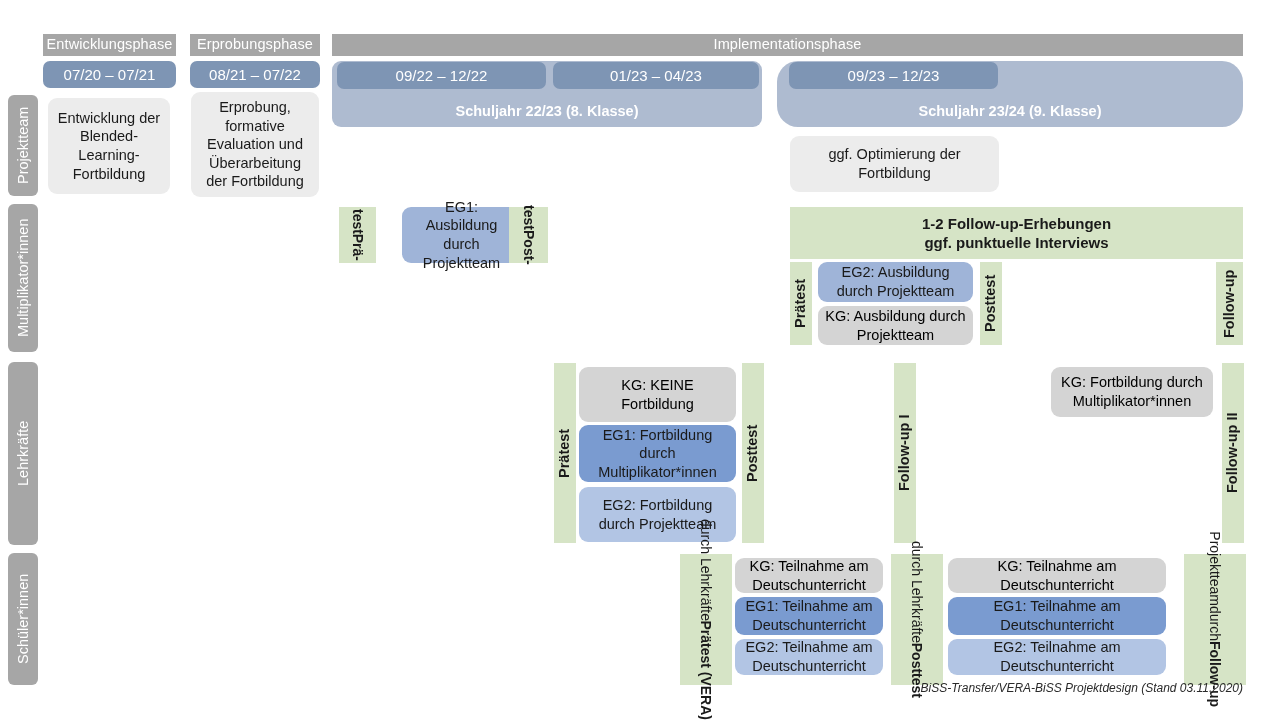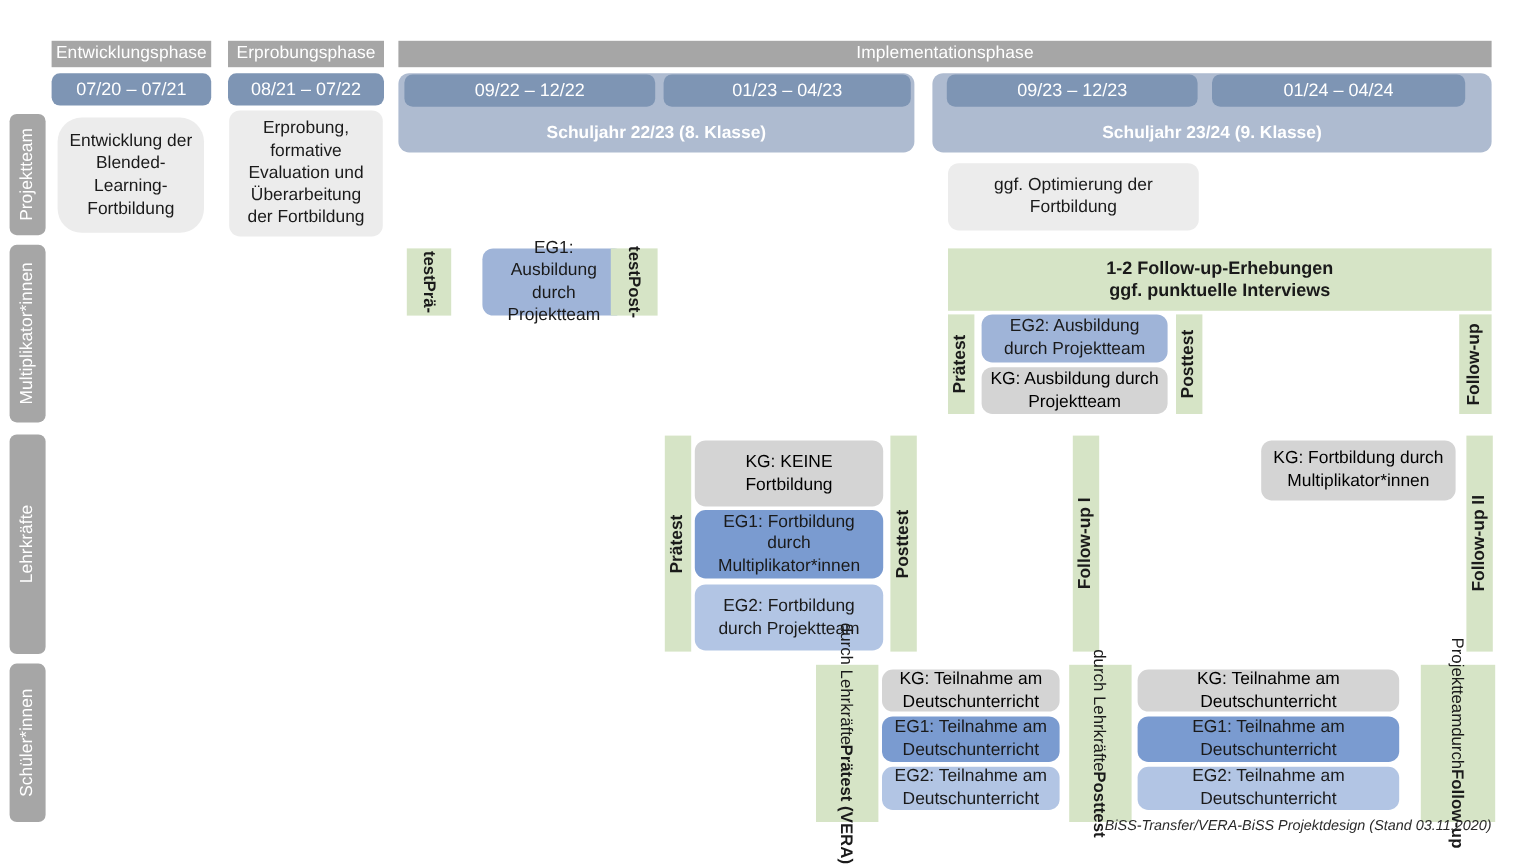--- a/index.html
+++ b/index.html
@@ -92,35 +92,34 @@
   <div class="abs date-bar" style="left:43px;top:61px;width:133px;height:27px;">07/20 – 07/21</div>
 
   <div class="abs date-bar" style="left:190px;top:61px;width:130px;height:27px;">08/21 – 07/22</div>
 
   <div class="abs year-band" style="left:332px;top:61px;width:430px;height:66px;">Schuljahr 22/23 (8. Klasse)</div>
 
   <div class="abs date-bar" style="left:337px;top:62px;width:209px;height:27px;">09/22 – 12/22</div>
 
   <div class="abs date-bar" style="left:553px;top:62px;width:206px;height:27px;">01/23 – 04/23</div>
 
-  <div class="abs year-band" style="left:777px;top:61px;width:466px;height:66px;">Schuljahr 23/24 (9. Klasse)</div>
+  <div class="abs year-band" style="left:777px;top:61px;width:466px;height:66px;border-radius:21px;">Schuljahr 23/24 (9. Klasse)</div>
 
   <div class="abs date-bar" style="left:789px;top:62px;width:209px;height:27px;">09/23 – 12/23</div>
 
-  <div class="abs date-bar" style="left:1010px;top:62px;width:211px;height:27px;">01/24 – 04/24</div>
 
   <div class="abs rowlabel" style="left:8px;top:95px;width:30px;height:101px;">Projektteam</div>
 
   <div class="abs rowlabel" style="left:8px;top:204px;width:30px;height:148px;">Multiplikator*innen</div>
 
   <div class="abs rowlabel" style="left:8px;top:362px;width:30px;height:183px;">Lehrkräfte</div>
 
   <div class="abs rowlabel" style="left:8px;top:553px;width:30px;height:132px;">Schüler*innen</div>
 
-  <div class="abs content-box c-grey" style="left:48px;top:98px;width:122px;height:96px;border-radius:20px;">Entwicklung der Blended-Learning-Fortbildung</div>
+  <div class="abs content-box c-grey" style="left:48px;top:98px;width:122px;height:96px;">Entwicklung der Blended-Learning-Fortbildung</div>
 
   <div class="abs content-box c-grey" style="left:191px;top:92px;width:128px;height:105px;">Erprobung, formative Evaluation und Überarbeitung der Fortbildung</div>
 
   <div class="abs content-box c-grey" style="left:790px;top:136px;width:209px;height:56px;">ggf. Optimierung der Fortbildung</div>
 
   <div class="abs green-col twocol-v" style="left:339px;top:207px;width:37px;height:56px;">
     <span>Prä-</span>
     <span>test</span>
   </div>
 

